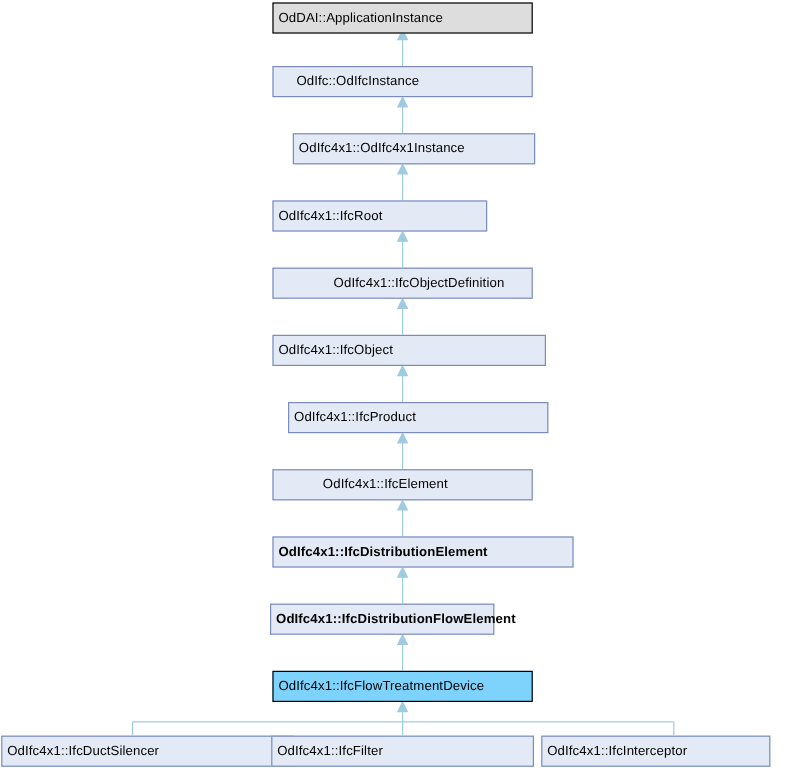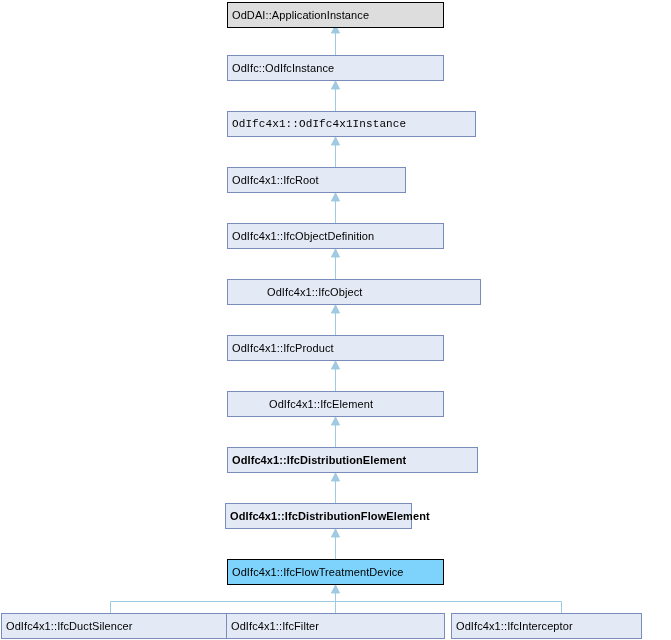--- a/index.html
+++ b/index.html
@@ -92,41 +92,41 @@
       <line x1="110.5" y1="601.5" x2="561.5" y2="601.5"></line>
       <line x1="110.5" y1="601.5" x2="110.5" y2="613"></line>
       <line x1="561.5" y1="601.5" x2="561.5" y2="613"></line>
     </g>
   </svg>
 
   <div class="node root" style="left:227px; top:2px; width:217px;">
     <span class="label">OdDAI::ApplicationInstance</span>
   </div>
 
-  <div class="node inherit" style="left:227px; top:55px; width:217px;">
+  <div class="node inherit" style="left:227px; top:55px; width:217px;padding-left:15px;">
     <span class="label">OdIfc::OdIfcInstance</span>
   </div>
 
-  <div class="node inherit" style="left:227px; top:111px; width:249px;font-family:Liberation Mono, monospace;">
+  <div class="node inherit" style="left:244px; top:111px; width:202px;">
     <span class="label">OdIfc4x1::OdIfc4x1Instance</span>
   </div>
 
   <div class="node inherit" style="left:227px; top:167px; width:179px;">
     <span class="label">OdIfc4x1::IfcRoot</span>
   </div>
 
-  <div class="node inherit" style="left:227px; top:223px; width:217px;">
+  <div class="node inherit" style="left:227px; top:223px; width:217px;padding-left:46px;">
     <span class="label">OdIfc4x1::IfcObjectDefinition</span>
   </div>
 
-  <div class="node inherit" style="left:227px; top:279px; width:254px;padding-left:35px;">
+  <div class="node inherit" style="left:227px; top:279px; width:228px;">
     <span class="label">OdIfc4x1::IfcObject</span>
   </div>
 
-  <div class="node inherit" style="left:227px; top:335px; width:217px;">
+  <div class="node inherit" style="left:240px; top:335px; width:217px;">
     <span class="label">OdIfc4x1::IfcProduct</span>
   </div>
 
   <div class="node inherit" style="left:227px; top:391px; width:217px;padding-left:37px;">
     <span class="label">OdIfc4x1::IfcElement</span>
   </div>
 
   <div class="node inherit" style="left:227px; top:447px; width:251px;font-weight:bold;">
     <span class="label">OdIfc4x1::IfcDistributionElement</span>
   </div>

